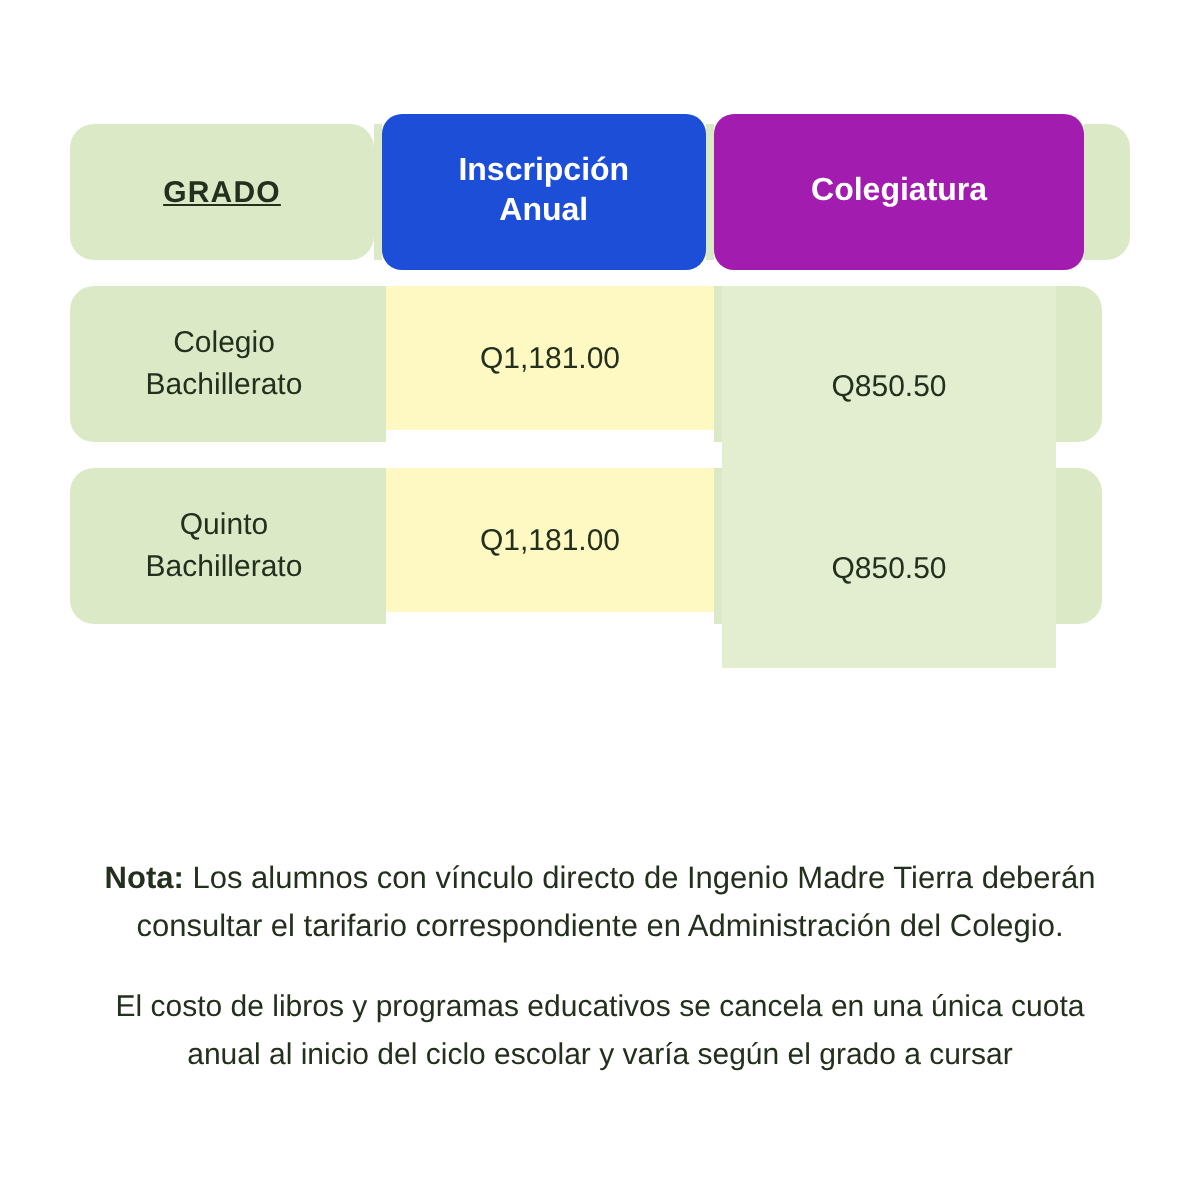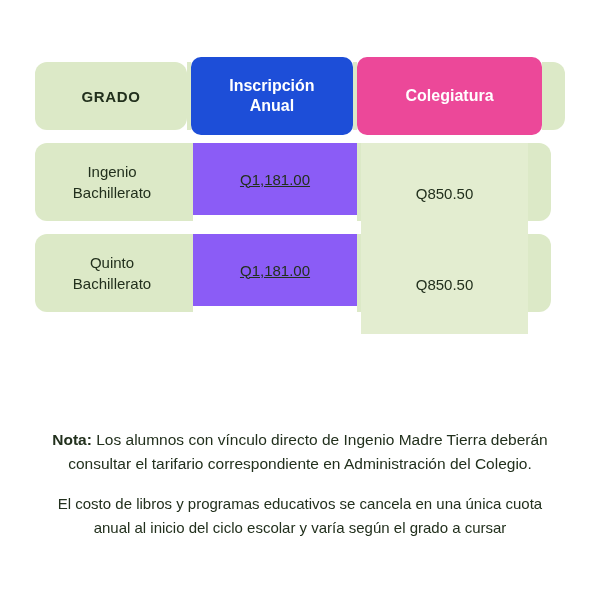--- a/index.html
+++ b/index.html
@@ -51,34 +51,35 @@
   .header-row { height: 68px; }
 
   .head-grado {
     background: #dce9c7;
     border-radius: 12px;
     font-weight: bold;
     font-size: 15px;
     letter-spacing: 0.6px;
     color: #22301d;
     height: 68px;
+    text-decoration: underline;
   }
   .head-insc {
     background: #1d4ed8;
     color: #ffffff;
     border-radius: 10px;
     font-weight: bold;
     font-size: 16px;
     line-height: 1.25;
     height: 78px;
     margin-top: -5px;
     width: 164px;
   }
   .head-coleg {
-    background: #ec4899;
+    background: #a21caf;
     color: #ffffff;
     border-radius: 10px;
     font-weight: bold;
     font-size: 16px;
     line-height: 1.25;
     height: 78px;
     margin-top: -5px;
     width: 188px;
     justify-content: center;
   }
@@ -107,26 +108,25 @@
     color: #22301d;
     height: 78px;
     flex-direction: column;
   }
   .data-gapstrip {
     background: #dce9c7;
     width: 4px;
     height: 78px;
   }
   .data-insc {
-    background: #8b5cf6;
+    background: #fef9c3;
     font-size: 15px;
     color: #22301d;
     height: 72px;
     width: 164px;
-    text-decoration: underline;
   }
   .data-mid-strip {
     background: #dce9c7;
     width: 4px;
     height: 78px;
   }
   .data-coleg {
     background: #e3edd0;
     font-size: 15px;
     color: #22301d;
@@ -184,21 +184,21 @@
       <div class="cell head-coleg">
         <div>
           <div>Colegiatura</div>
         </div>
       </div>
       <div class="head-spacer-right"></div>
     </div>
 
     <div class="table-row data-row">
       <div class="cell col-grado data-grado">
-        <span>Ingenio</span>
+        <span>Colegio</span>
         <span>Bachillerato</span>
       </div>
       <div class="data-gapstrip"></div>
       <div class="cell data-insc">Q1,181.00</div>
       <div class="data-mid-strip"></div>
       <div class="cell data-coleg">Q850.50</div>
       <div class="data-spacer-right"></div>
     </div>
 
     <div class="table-row data-row">

